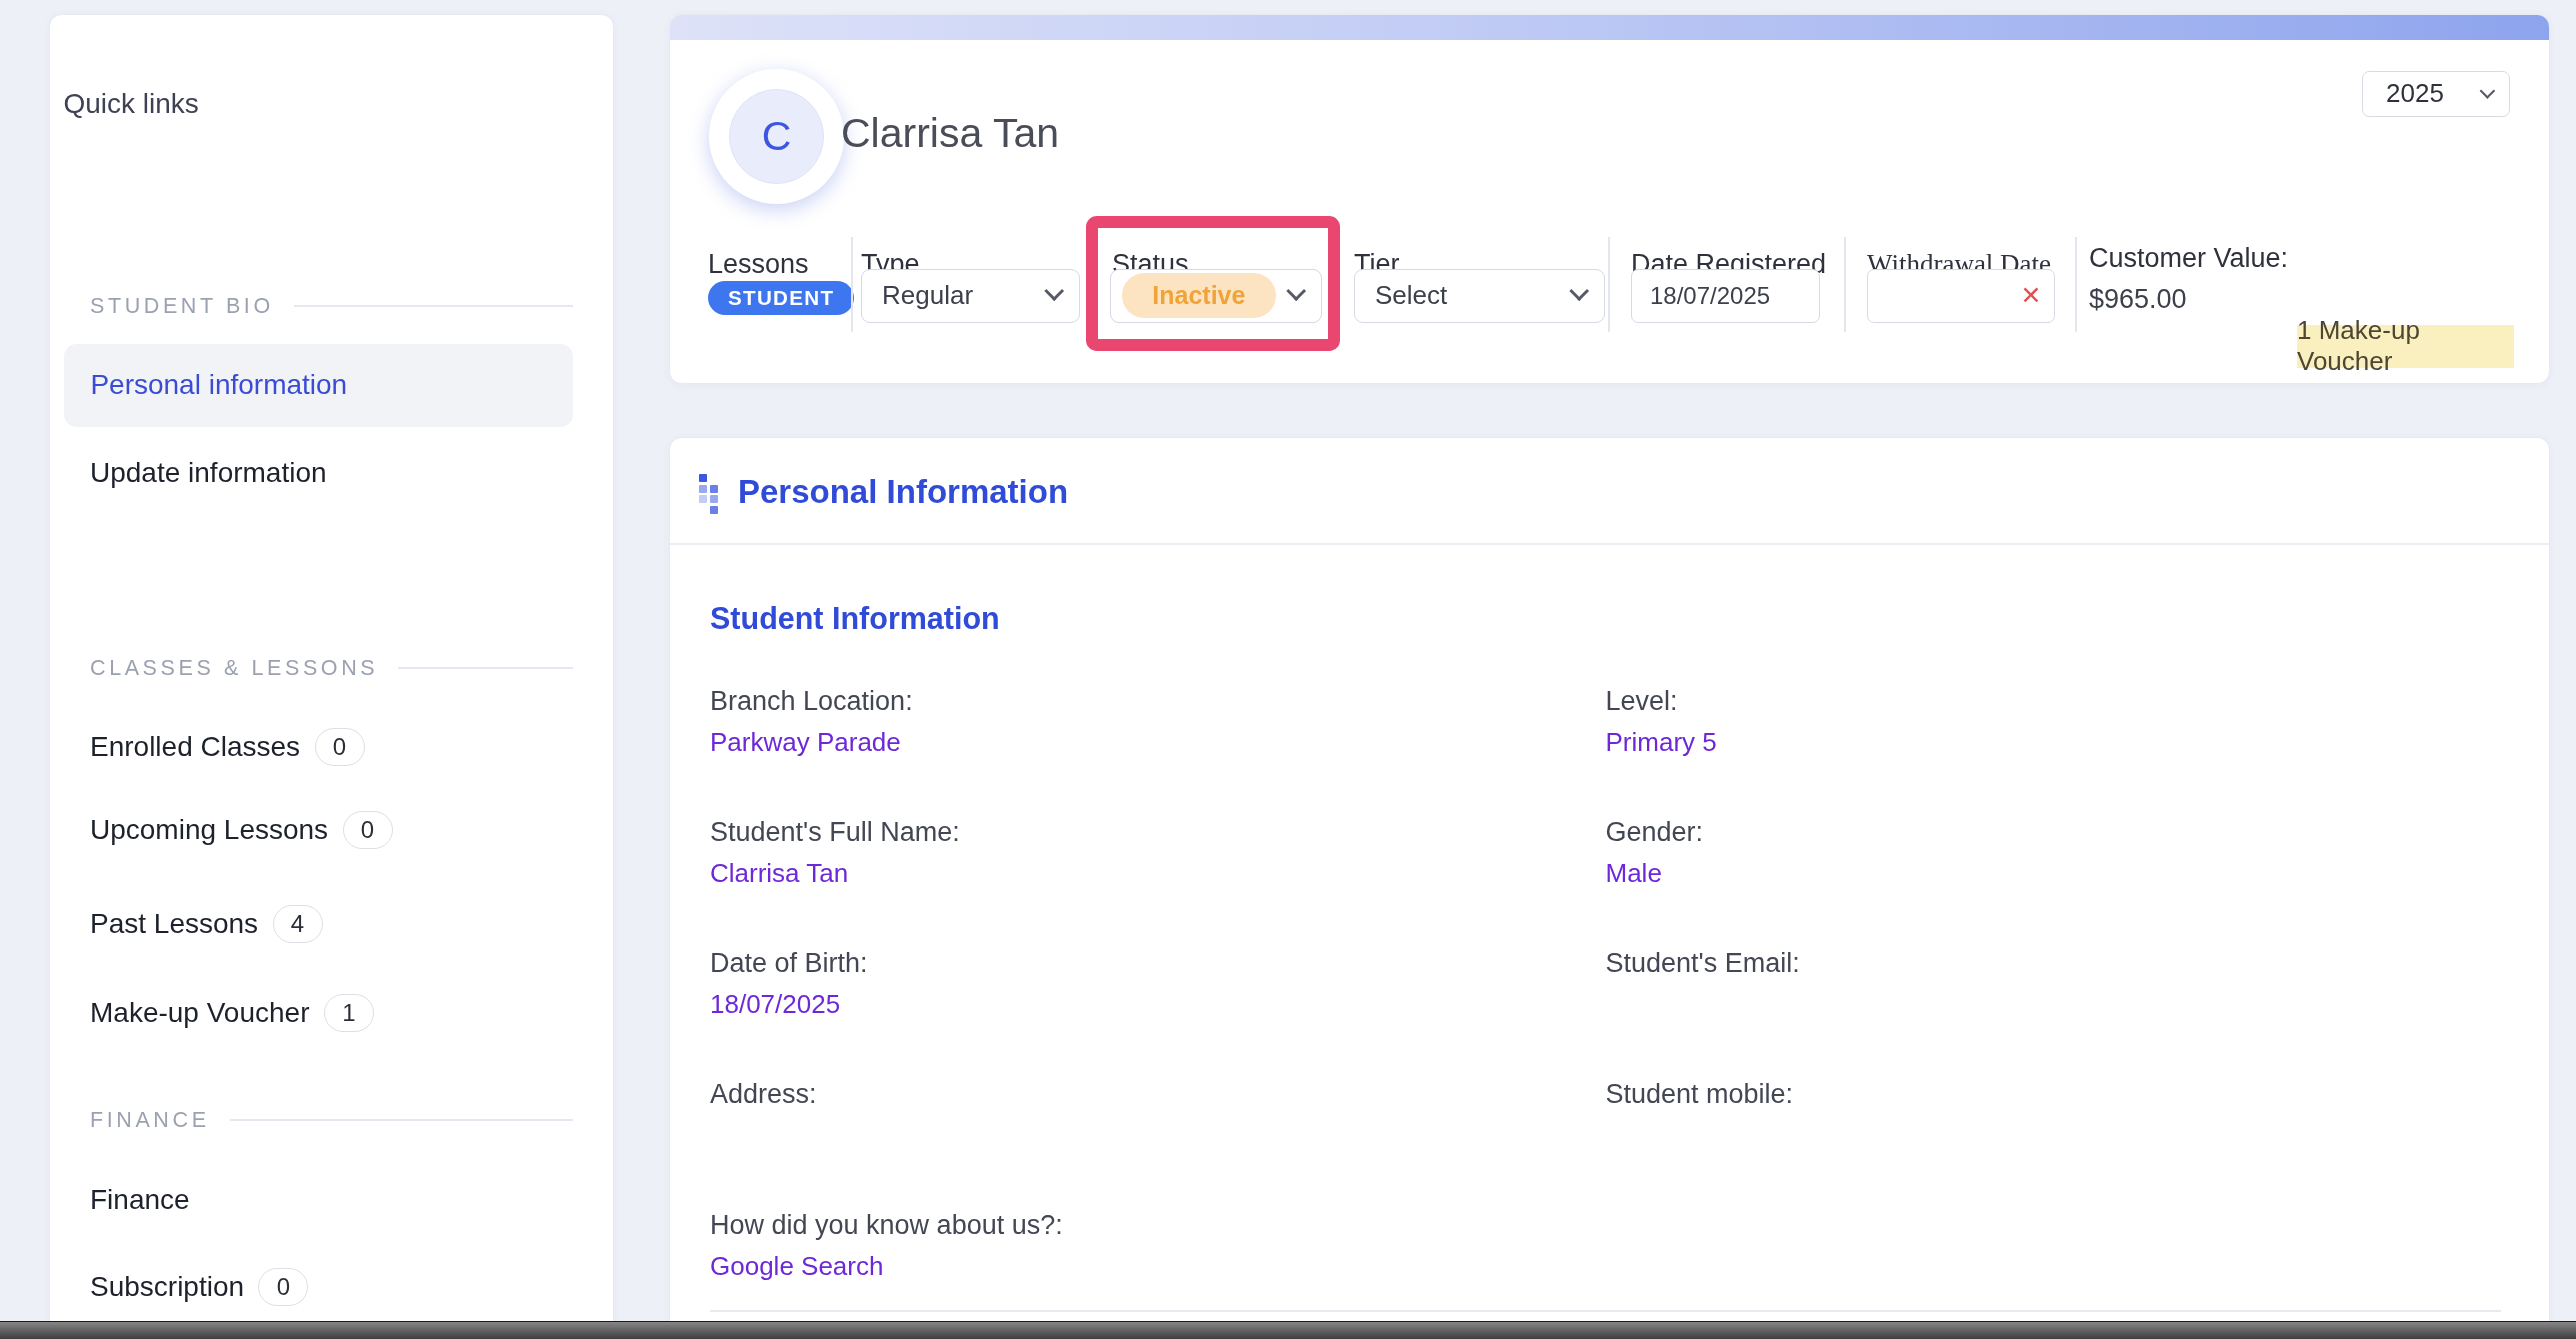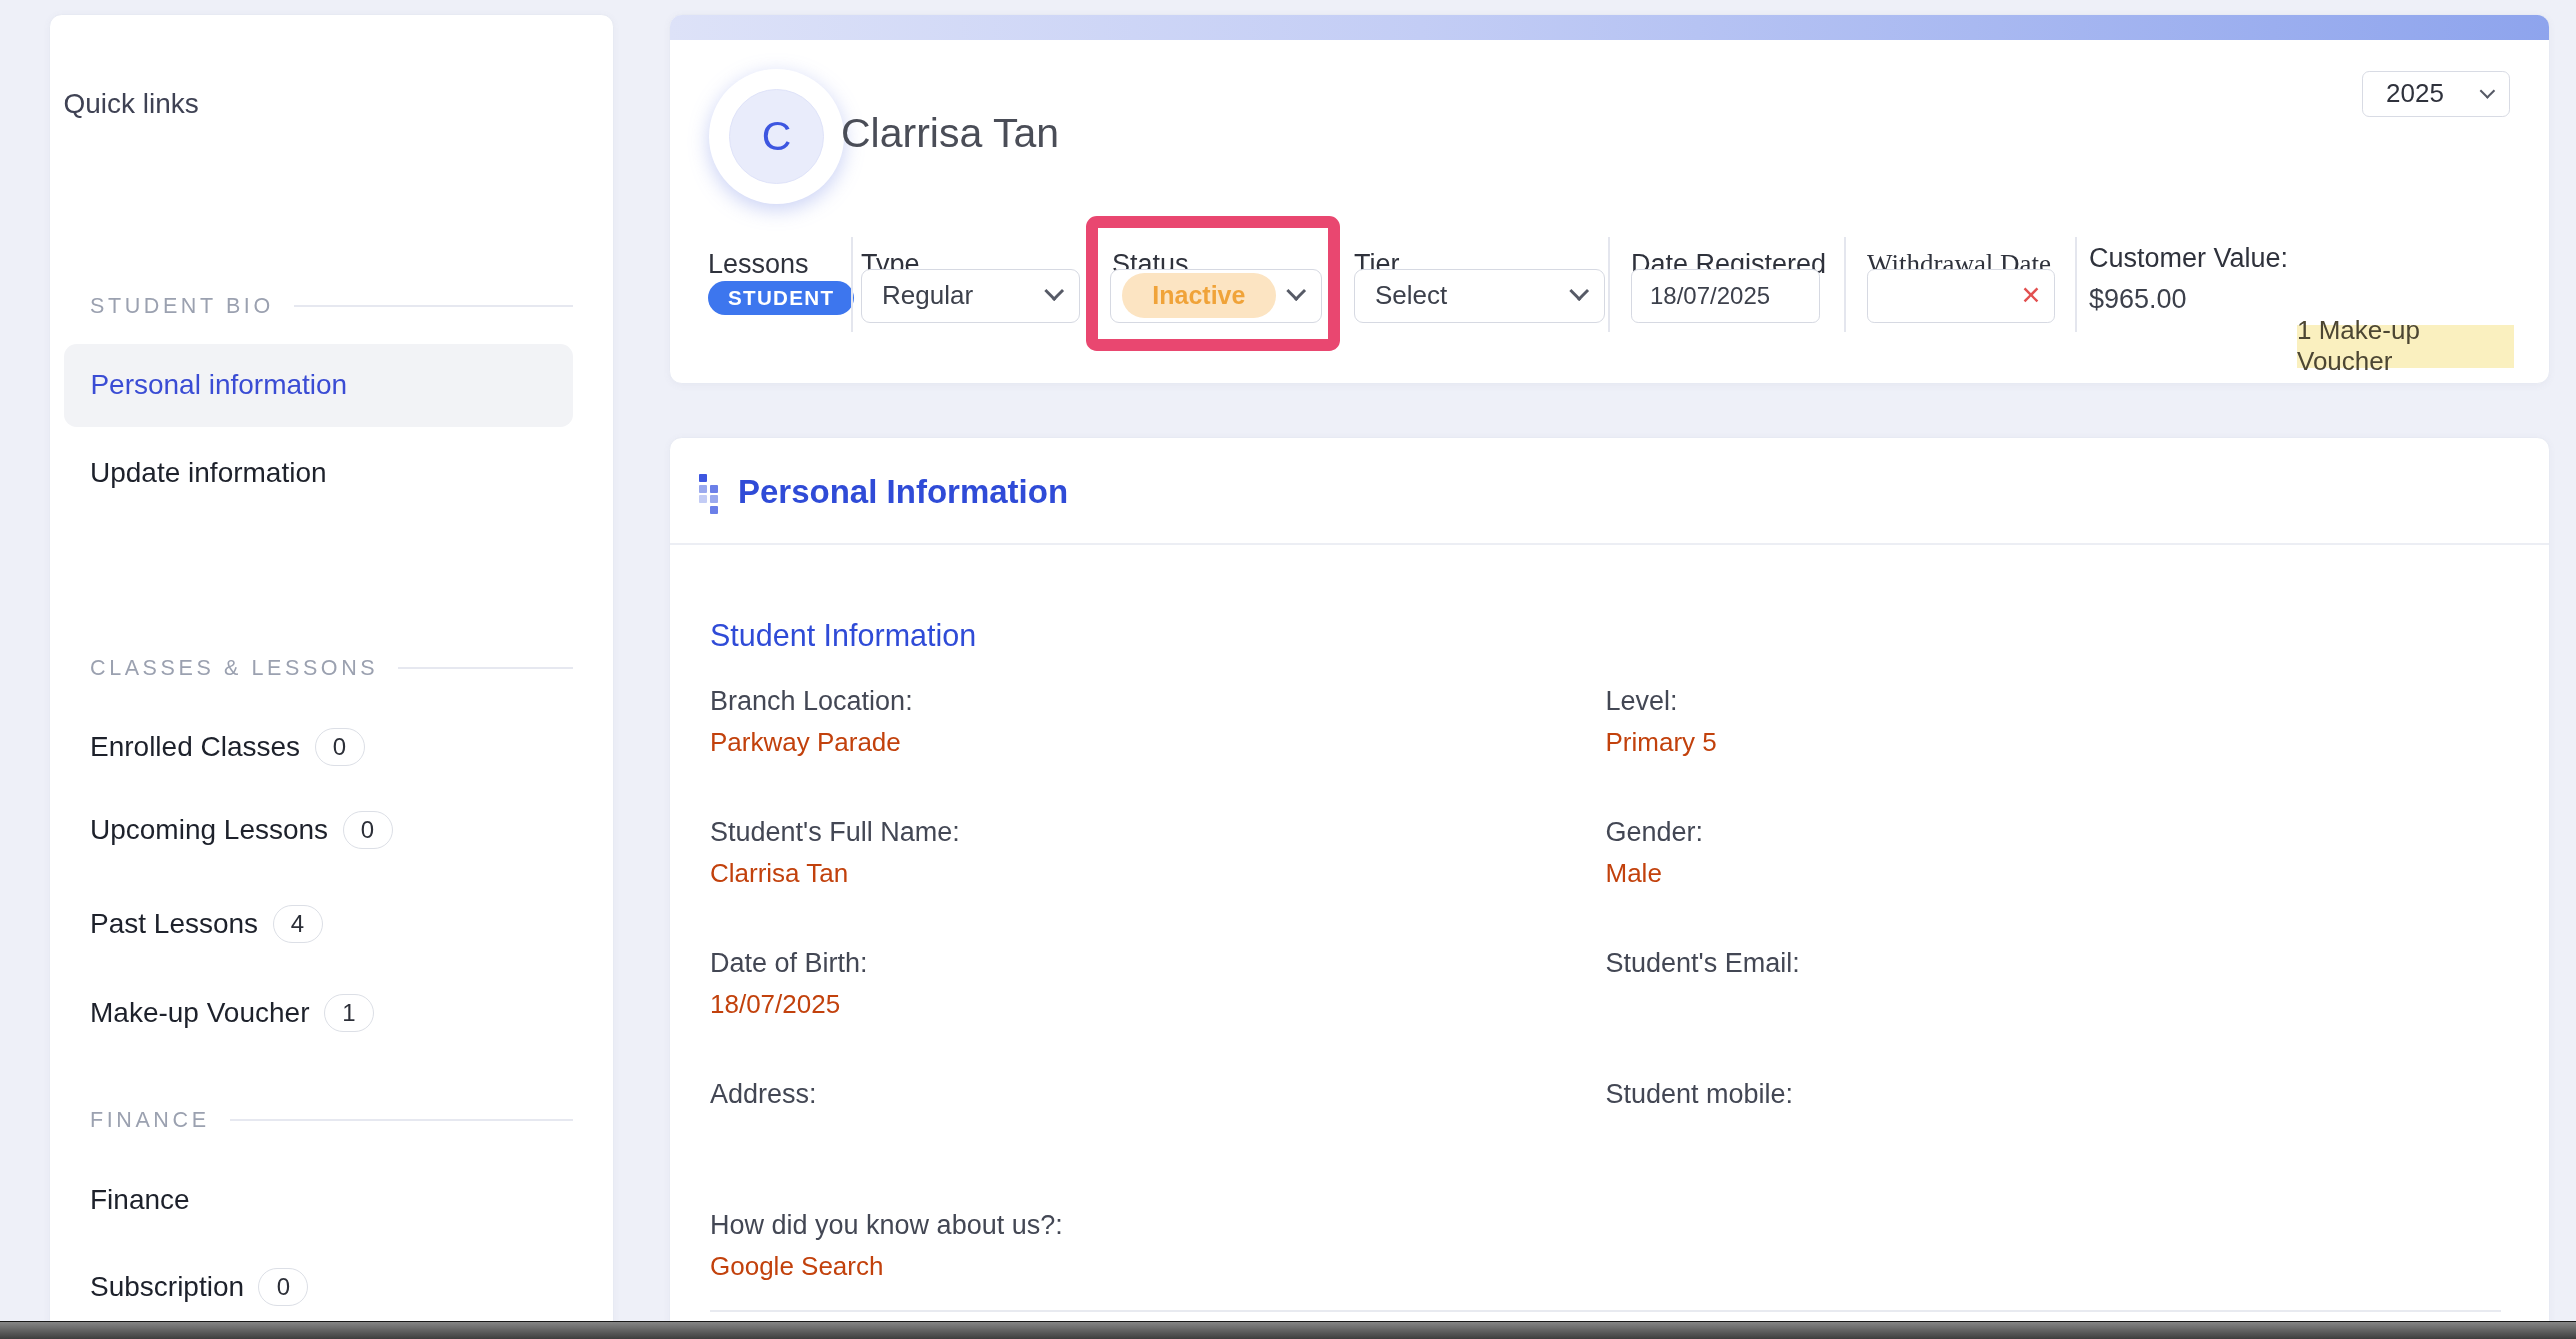--- a/index.html
+++ b/index.html
@@ -60,24 +60,24 @@
   .voucher-link{position:absolute;left:1627px;top:310px;width:217px;height:43px;background:var(--voucher-yellow);
     display:flex;align-items:center;justify-content:center;font-size:26px;color:#4c4633;cursor:pointer;}
   .voucher-link span{text-decoration-color:#d9b85c;text-decoration-thickness:2.7px;text-underline-offset:5.4px;}
   .clear-x{color:#e25050;font-size:25px;line-height:25px;cursor:pointer;}
   
   #personal-card{left:669px;top:437px;width:1881px;height:902px;box-shadow:0 1.8px 7.2px rgba(90,100,140,.05);}
   .drag-handle{position:absolute;left:29px;top:36px;display:grid;grid-template-columns:8px 8px;grid-auto-rows:8px;gap:2.7px;cursor:grab;}
   .drag-handle i{display:block;border-radius:0.9px;}
   .pi-heading{position:absolute;left:68px;top:34px;font-size:33px;line-height:39px;font-weight:600;color:var(--accent-blue);}
   .pi-divider{position:absolute;left:0;right:0;top:105px;height:1.8px;background:#eceef4;}
-  .pi-subtitle{position:absolute;left:40px;top:178px;font-size:30.5px;line-height:39px;font-weight:400;color:var(--accent-blue);}
+  .pi-subtitle{position:absolute;left:40px;top:161px;font-size:30.5px;line-height:39px;font-weight:700;color:var(--accent-blue);}
   .fields-grid{position:absolute;left:40px;right:48px;top:245px;display:grid;grid-template-columns:1fr 1fr;grid-auto-rows:131px;}
   .field .f-label{font-size:27px;line-height:36px;font-weight:500;color:#434754;}
-  .field .f-value{font-size:26px;line-height:36px;margin-top:5.4px;color:#c2410c;}
+  .field .f-value{font-size:26px;line-height:36px;margin-top:5.4px;color:#6d28d9;}
   .pi-bottom-divider{position:absolute;left:40px;right:48px;top:872px;height:1.8px;background:#e8eaf0;}
   
   #bottom-bar{position:absolute;left:0;right:0;bottom:0;height:18px;border-top:1.8px solid #1a1a1a;
     background:linear-gradient(#868686,#3e3e3e);z-index:50;}
 </style>
 </head>
 <body>
 
 <div id="sidebar" class="card">
   <div class="sb-title">Quick links</div>

